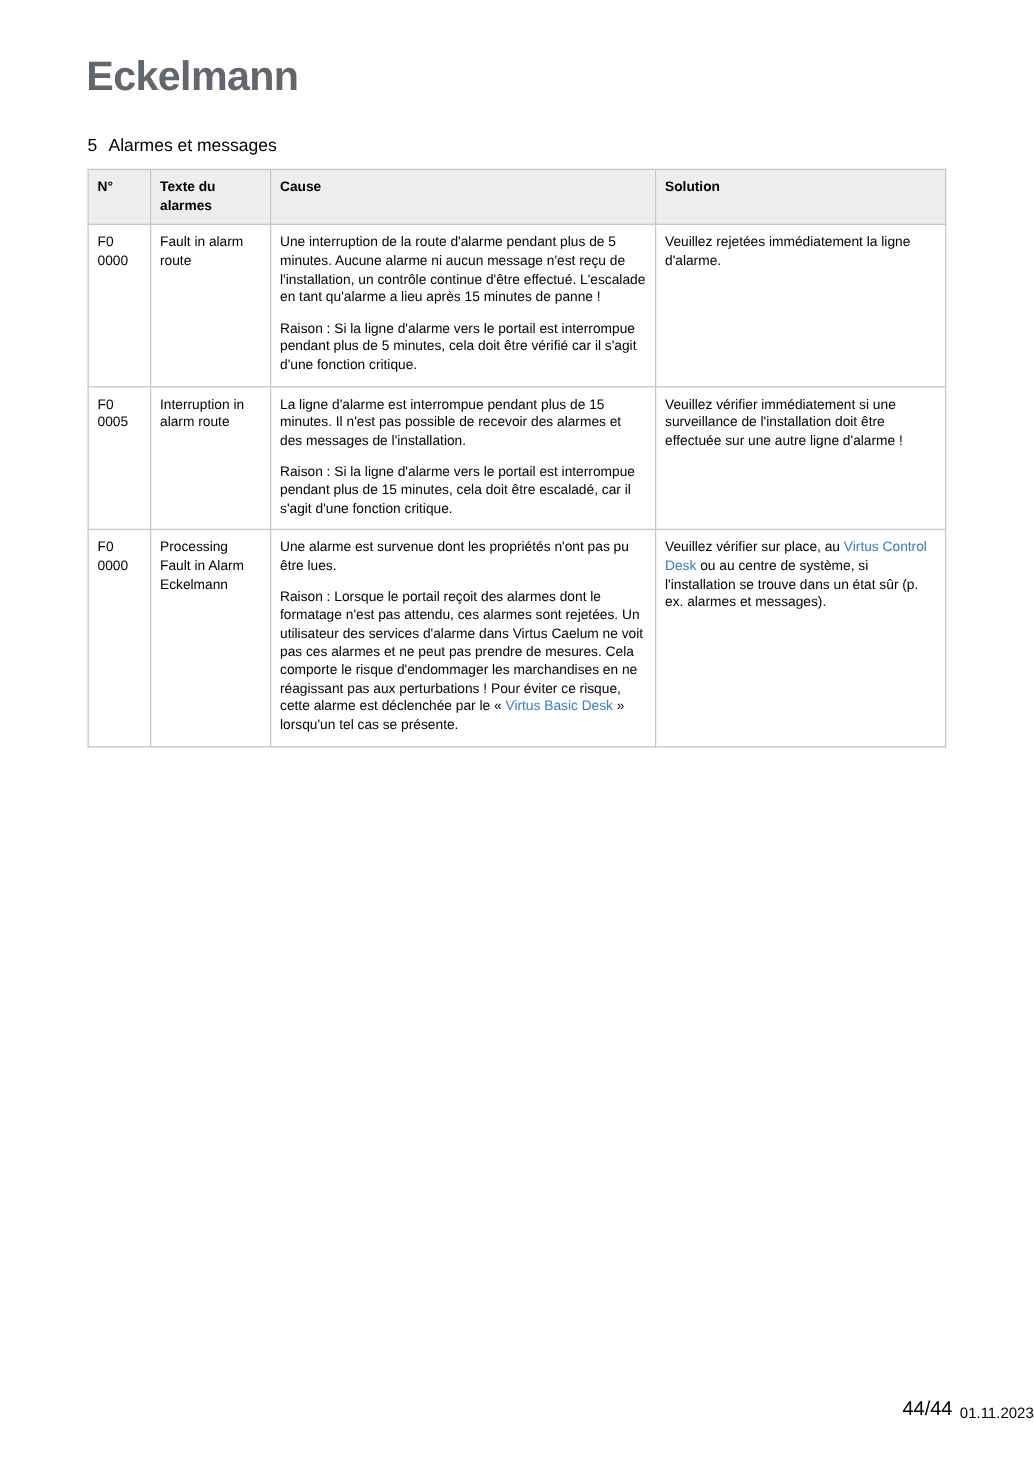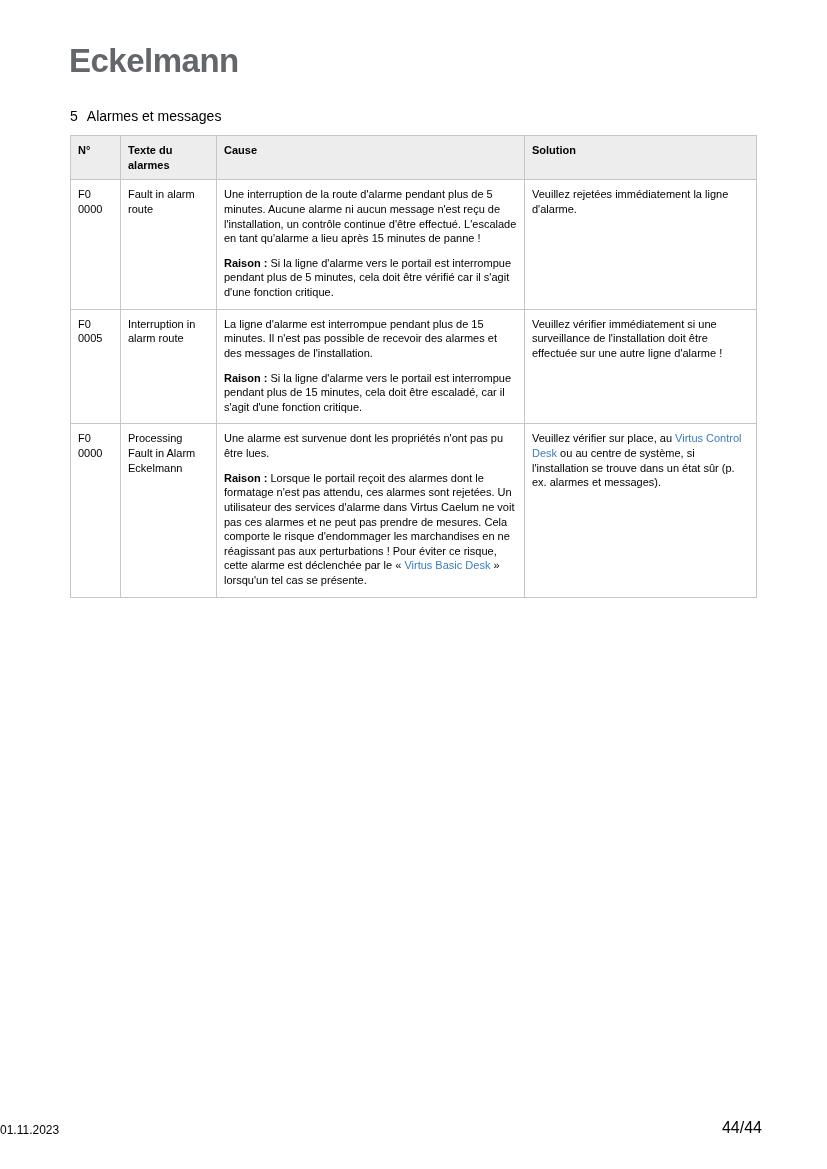--- a/index.html
+++ b/index.html
@@ -56,29 +56,29 @@
     line-height: 1.33;
     word-wrap: break-word;
   }
   .alarm-table th {
     background: #ededed;
     font-weight: bold;
     padding-bottom: 7px;
   }
   .alarm-table td p + p { margin-top: 10px; }
 
-  .bold { font-weight: bold; }
+  .bold { font-weight: normal; }
   .link { color: var(--link-color, #3a7cbe); cursor: pointer; }
 
   .footer-date {
     position: absolute;
     left: 0;
     right: 0;
     bottom: 34px;
-    text-align: left;
+    text-align: right;
     font-size: 12px;
   }
   .footer-page {
     position: absolute;
     right: 65px;
     bottom: 34px;
     font-size: 16px;
   }
 </style>
 </head>

